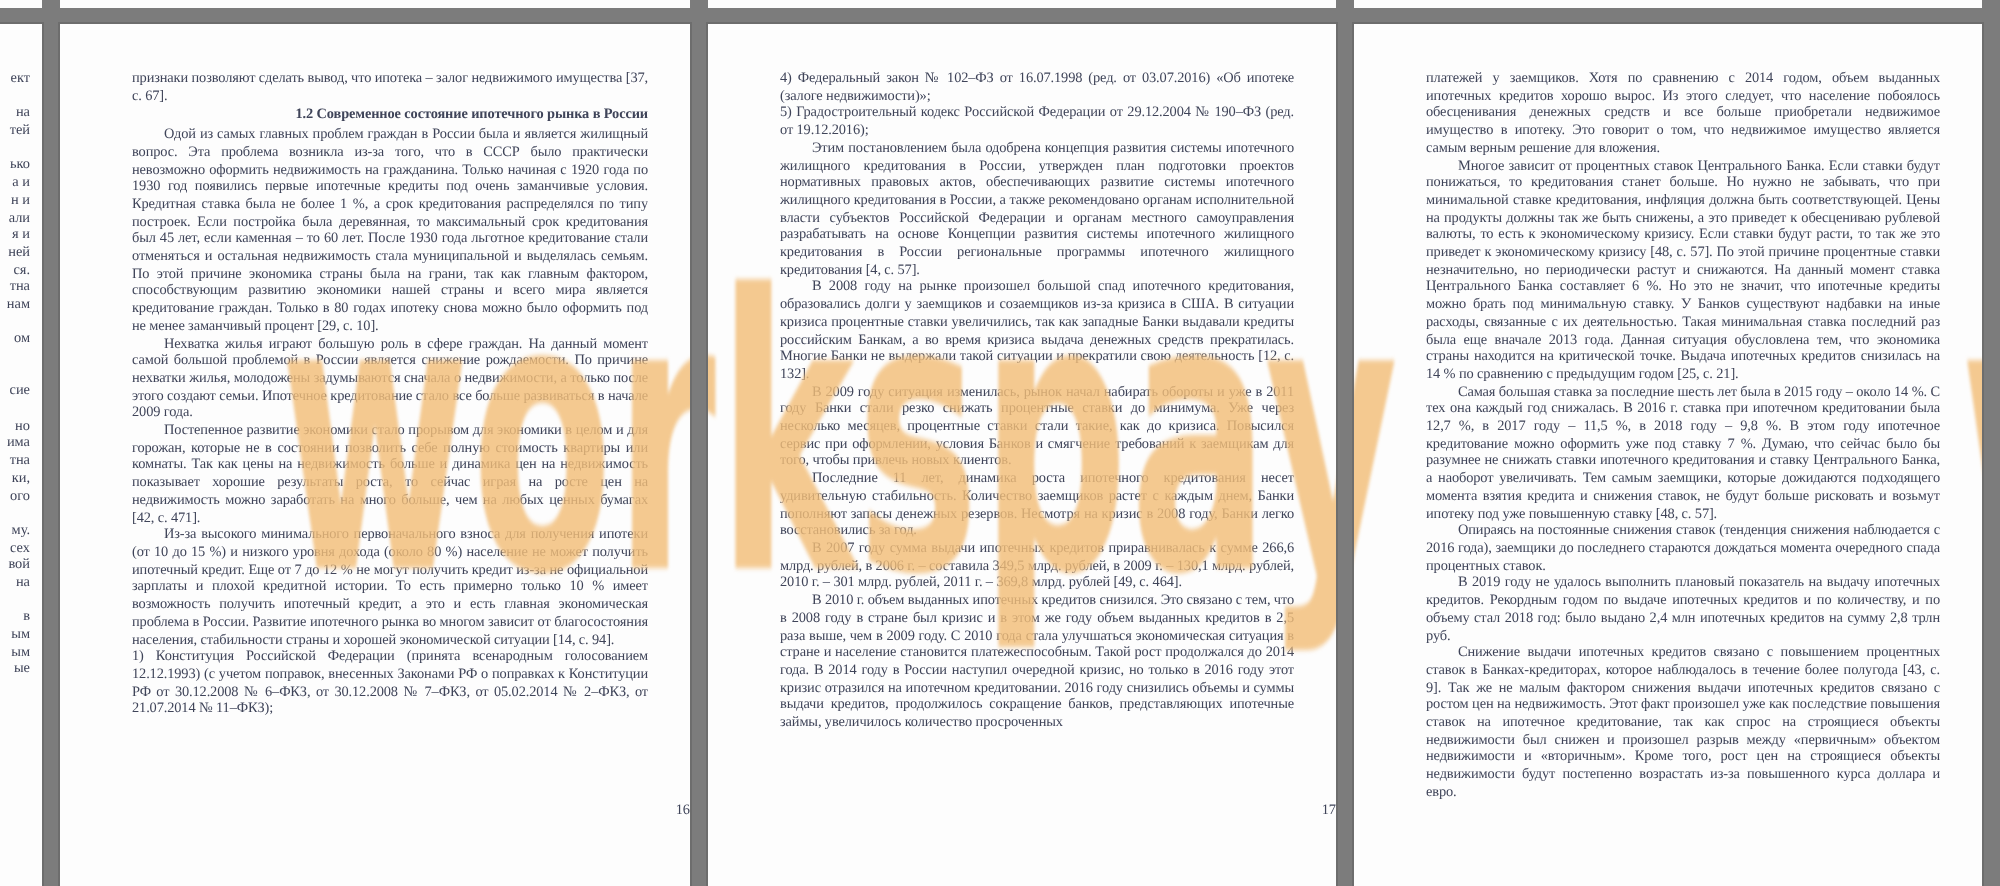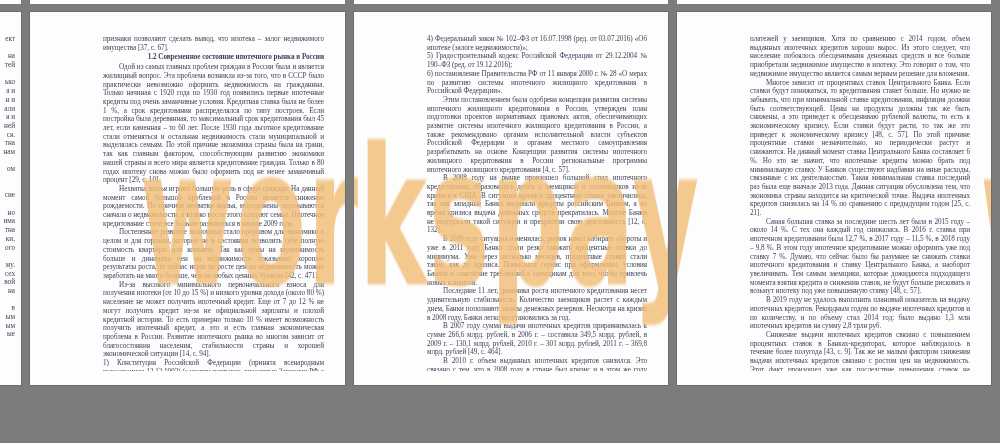--- a/index.html
+++ b/index.html
@@ -5,34 +5,34 @@
   html,body{margin:0;padding:0;background:#7c7c7c;}
   .viewer{position:relative;width:1000px;height:443px;overflow:hidden;background:#7c7c7c;
           font-family:"Liberation Serif", serif;}
   
   .prev-edge{position:absolute;top:0;height:4px;background:#fdfdfd;}
   .prev-e0{left:0;width:21px;}
   .prev-e1{left:30px;width:315px;}
   .prev-e2{left:354px;width:314px;}
   .prev-e3{left:677px;width:314px;}
   
-  .page{position:absolute;top:12px;height:373px;background:#fdfdfd;
+  .page{position:absolute;top:12px;height:431px;background:#fdfdfd;
         box-shadow:0 0 0 1px #6d6d6d;overflow:hidden;}
   .page-sliver{left:0;width:21px;}
   .page-16{left:30px;width:315px;}
   .page-17{left:354px;width:314px;}
   .page-18{left:677px;width:314px;}
   .page-body{position:absolute;top:23px;left:36px;right:21px;bottom:14px;overflow:hidden;
              font-size:7.2px;line-height:8.7px;letter-spacing:-0.06px;color:#3f4459;
-             text-align:justify;margin-left:37px;}
+             text-align:justify;}
   .para{text-indent:16px;}
   .para.continuation{text-indent:0;}
   .para.noindent{text-indent:0;}
   .para.heading{font-weight:bold;text-indent:8px;text-align:right;margin:1px 0;}
-  .page-number{position:absolute;top:389px;left:12px;right:0;text-align:left;
+  .page-number{position:absolute;top:389px;left:12px;right:0;text-align:right;
                font-size:7.2px;color:#3f4459;}
   
   .edge-lines{position:absolute;top:23px;left:0;right:6px;text-align:right;
               font-size:7.2px;color:#3f4459;}
   .edge-line{height:8.7px;line-height:8.7px;overflow:hidden;}
   
   .wm{position:absolute;top:112px;font-family:"DejaVu Sans", sans-serif;font-weight:bold;
       font-size:190px;line-height:1;letter-spacing:2px;white-space:pre;
       transform:scaleX(0.54);transform-origin:0 0;
       color:rgba(242,189,120,0.82);filter:blur(1.4px);pointer-events:none;}
@@ -110,37 +110,37 @@
         <div class="para noindent">1) Конституция Российской Федерации (принята всенародным голосованием 12.12.1993) (с учетом поправок, внесенных Законами РФ о поправках к Конституции РФ от 30.12.2008 № 6–ФКЗ, от 30.12.2008 № 7–ФКЗ, от 05.02.2014 № 2–ФКЗ, от 21.07.2014 № 11–ФКЗ);</div>
       </div>
     <div class="page-number">16</div>
     <span class="wm wm-p16">workspay</span>
   </div>
 
   <div class="page page-17">
     <div class="page-body">
         <div class="para noindent">4) Федеральный закон № 102–ФЗ от 16.07.1998 (ред. от 03.07.2016) «Об ипотеке (залоге недвижимости)»;</div>
         <div class="para noindent">5) Градостроительный кодекс Российской Федерации от 29.12.2004 № 190–ФЗ (ред. от 19.12.2016);</div>
-        <div class="para noindent">6) постановление Правительства РФ от 11 января 2000 г. № 28 «О мерах по развитию системы ипотечного жилищного кредитования в Российской Федерации».</div>
         <div class="para indent">Этим постановлением была одобрена концепция развития системы ипотечного жилищного кредитования в России, утвержден план подготовки проектов нормативных правовых актов, обеспечивающих развитие системы ипотечного жилищного кредитования в России, а также рекомендовано органам исполнительной власти субъектов Российской Федерации и органам местного самоуправления разрабатывать на основе Концепции развития системы ипотечного жилищного кредитования в России региональные программы ипотечного жилищного кредитования [4, с. 57].</div>
         <div class="para indent">В 2008 году на рынке произошел большой спад ипотечного кредитования, образовались долги у заемщиков и созаемщиков из-за кризиса в США. В ситуации кризиса процентные ставки увеличились, так как западные Банки выдавали кредиты российским Банкам, а во время кризиса выдача денежных средств прекратилась. Многие Банки не выдержали такой ситуации и прекратили свою деятельность [12, с. 132].</div>
         <div class="para indent">В 2009 году ситуация изменилась, рынок начал набирать обороты и уже в 2011 году Банки стали резко снижать процентные ставки до минимума. Уже через несколько месяцев, процентные ставки стали такие, как до кризиса. Повысился сервис при оформлении, условия Банков и смягчение требований к заемщикам для того, чтобы привлечь новых клиентов.</div>
         <div class="para indent">Последние 11 лет, динамика роста ипотечного кредитования несет удивительную стабильность. Количество заемщиков растет с каждым днем, Банки пополняют запасы денежных резервов. Несмотря на кризис в 2008 году, Банки легко восстановились за год.</div>
         <div class="para indent">В 2007 году сумма выдачи ипотечных кредитов приравнивалась к сумме 266,6 млрд. рублей, в 2006 г. – составила 349,5 млрд. рублей, в 2009 г. – 130,1 млрд. рублей, 2010 г. – 301 млрд. рублей, 2011 г. – 369,8 млрд. рублей [49, с. 464].</div>
         <div class="para indent">В 2010 г. объем выданных ипотечных кредитов снизился. Это связано с тем, что в 2008 году в стране был кризис и в этом же году объем выданных кредитов в 2,5 раза выше, чем в 2009 году. С 2010 года стала улучшаться экономическая ситуация в стране и население становится платежеспособным. Такой рост продолжался до 2014 года. В 2014 году в России наступил очередной кризис, но только в 2016 году этот кризис отразился на ипотечном кредитовании. 2016 году снизились объемы и суммы выдачи кредитов, продолжилось сокращение банков, представляющих ипотечные займы, увеличилось количество просроченных</div>
       </div>
     <div class="page-number">17</div>
     <span class="wm wm-p17">workspay</span>
   </div>
 
   <div class="page page-18">
     <div class="page-body">
         <div class="para continuation">платежей у заемщиков. Хотя по сравнению с 2014 годом, объем выданных ипотечных кредитов хорошо вырос. Из этого следует, что население побоялось обесценивания денежных средств и все больше приобретали недвижимое имущество в ипотеку. Это говорит о том, что недвижимое имущество является самым верным решение для вложения.</div>
         <div class="para indent">Многое зависит от процентных ставок Центрального Банка. Если ставки будут понижаться, то кредитования станет больше. Но нужно не забывать, что при минимальной ставке кредитования, инфляция должна быть соответствующей. Цены на продукты должны так же быть снижены, а это приведет к обесцениваю рублевой валюты, то есть к экономическому кризису. Если ставки будут расти, то так же это приведет к экономическому кризису [48, с. 57]. По этой причине процентные ставки незначительно, но периодически растут и снижаются. На данный момент ставка Центрального Банка составляет 6 %. Но это не значит, что ипотечные кредиты можно брать под минимальную ставку. У Банков существуют надбавки на иные расходы, связанные с их деятельностью. Такая минимальная ставка последний раз была еще вначале 2013 года. Данная ситуация обусловлена тем, что экономика страны находится на критической точке. Выдача ипотечных кредитов снизилась на 14 % по сравнению с предыдущим годом [25, с. 21].</div>
         <div class="para indent">Самая большая ставка за последние шесть лет была в 2015 году – около 14 %. С тех она каждый год снижалась. В 2016 г. ставка при ипотечном кредитовании была 12,7 %, в 2017 году – 11,5 %, в 2018 году – 9,8 %. В этом году ипотечное кредитование можно оформить уже под ставку 7 %. Думаю, что сейчас было бы разумнее не снижать ставки ипотечного кредитования и ставку Центрального Банка, а наоборот увеличивать. Тем самым заемщики, которые дожидаются подходящего момента взятия кредита и снижения ставок, не будут больше рисковать и возьмут ипотеку под уже повышенную ставку [48, с. 57].</div>
-        <div class="para indent">В 2019 году не удалось выполнить плановый показатель на выдачу ипотечных кредитов. Рекордным годом по выдаче ипотечных кредитов и по количеству, и по объему стал 2014 год: было выдано 1,3 млн ипотечных кредитов на сумму 2,8 трлн руб.</div>
+        <div class="para indent">Опираясь на постоянные снижения ставок (тенденция снижения наблюдается с 2016 года), заемщики до последнего стараются дождаться момента очередного спада процентных ставок.</div>
+        <div class="para indent">В 2019 году не удалось выполнить плановый показатель на выдачу ипотечных кредитов. Рекордным годом по выдаче ипотечных кредитов и по количеству, и по объему стал 2018 год: было выдано 2,4 млн ипотечных кредитов на сумму 2,8 трлн руб.</div>
         <div class="para indent">Снижение выдачи ипотечных кредитов связано с повышением процентных ставок в Банках-кредиторах, которое наблюдалось в течение более полугода [43, с. 9]. Так же не малым фактором снижения выдачи ипотечных кредитов связано с ростом цен на недвижимость. Этот факт произошел уже как последствие повышения ставок на ипотечное кредитование, так как спрос на строящиеся объекты недвижимости был снижен и произошел разрыв между «первичным» объектом недвижимости и «вторичным». Кроме того, рост цен на строящиеся объекты недвижимости будут постепенно возрастать из-за повышенного курса доллара и евро.</div>
       </div>
     <span class="wm wm-p18">workspay</span>
     <span class="wm wm-p18b">workspay</span>
   </div>
 
 </div>
 
 </body></html>

